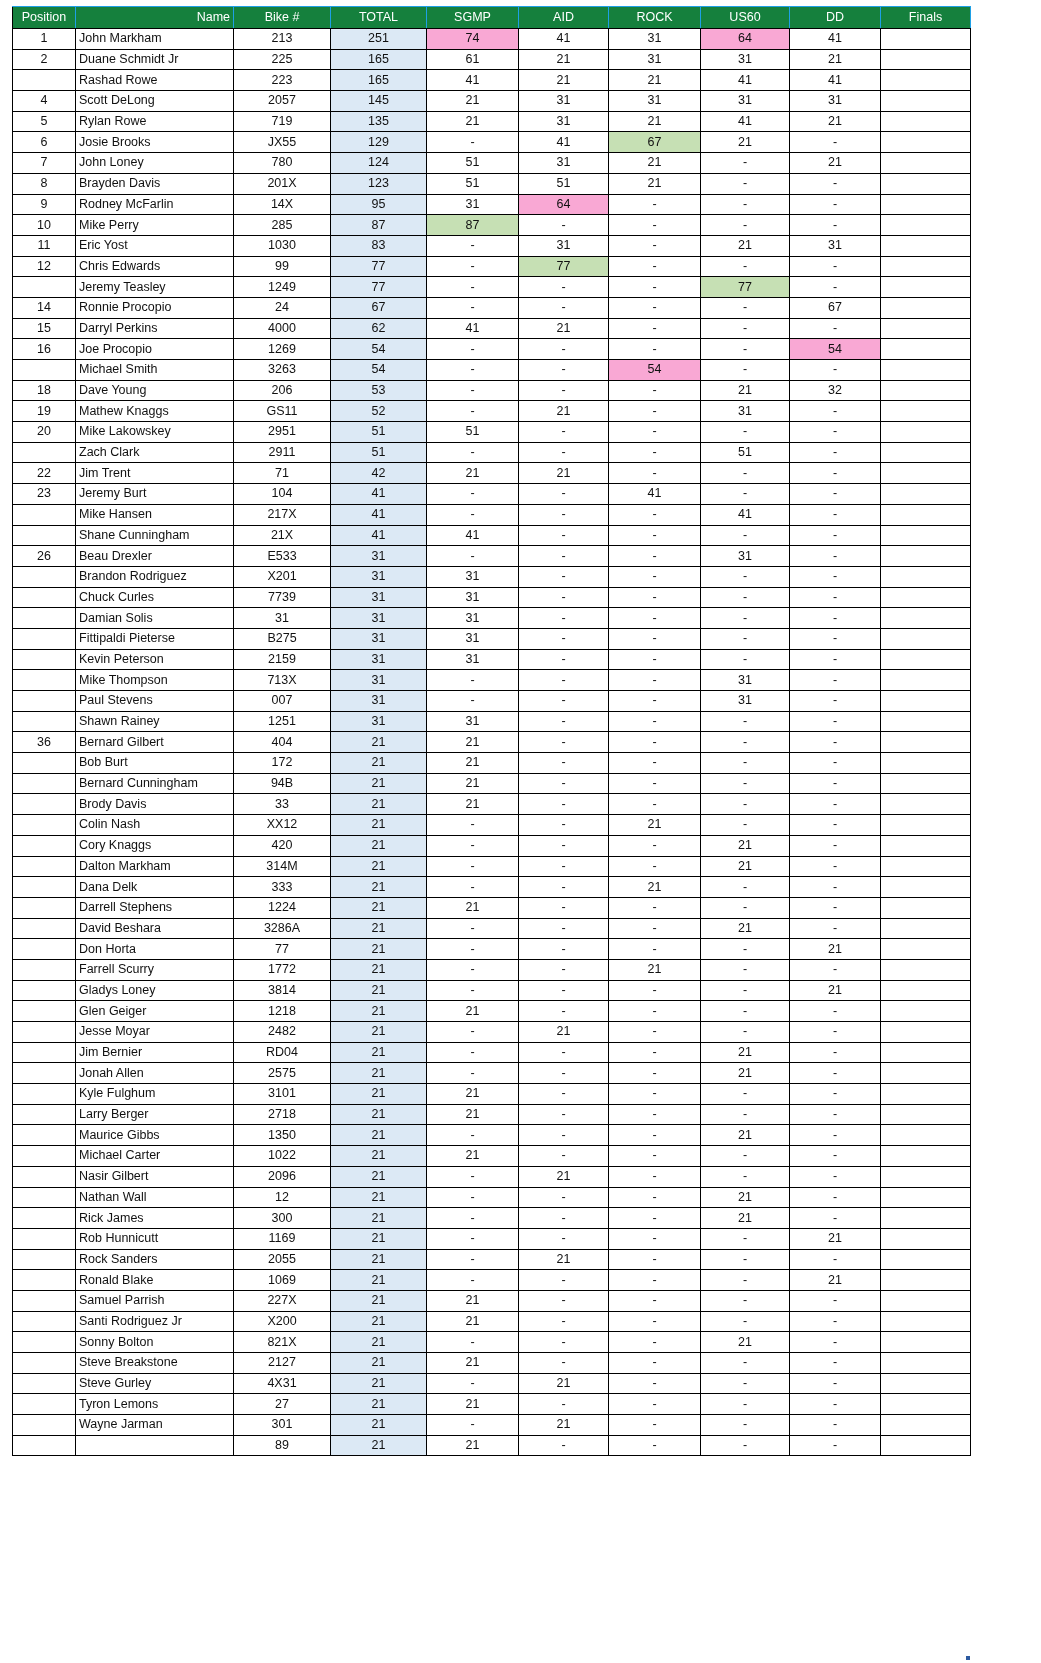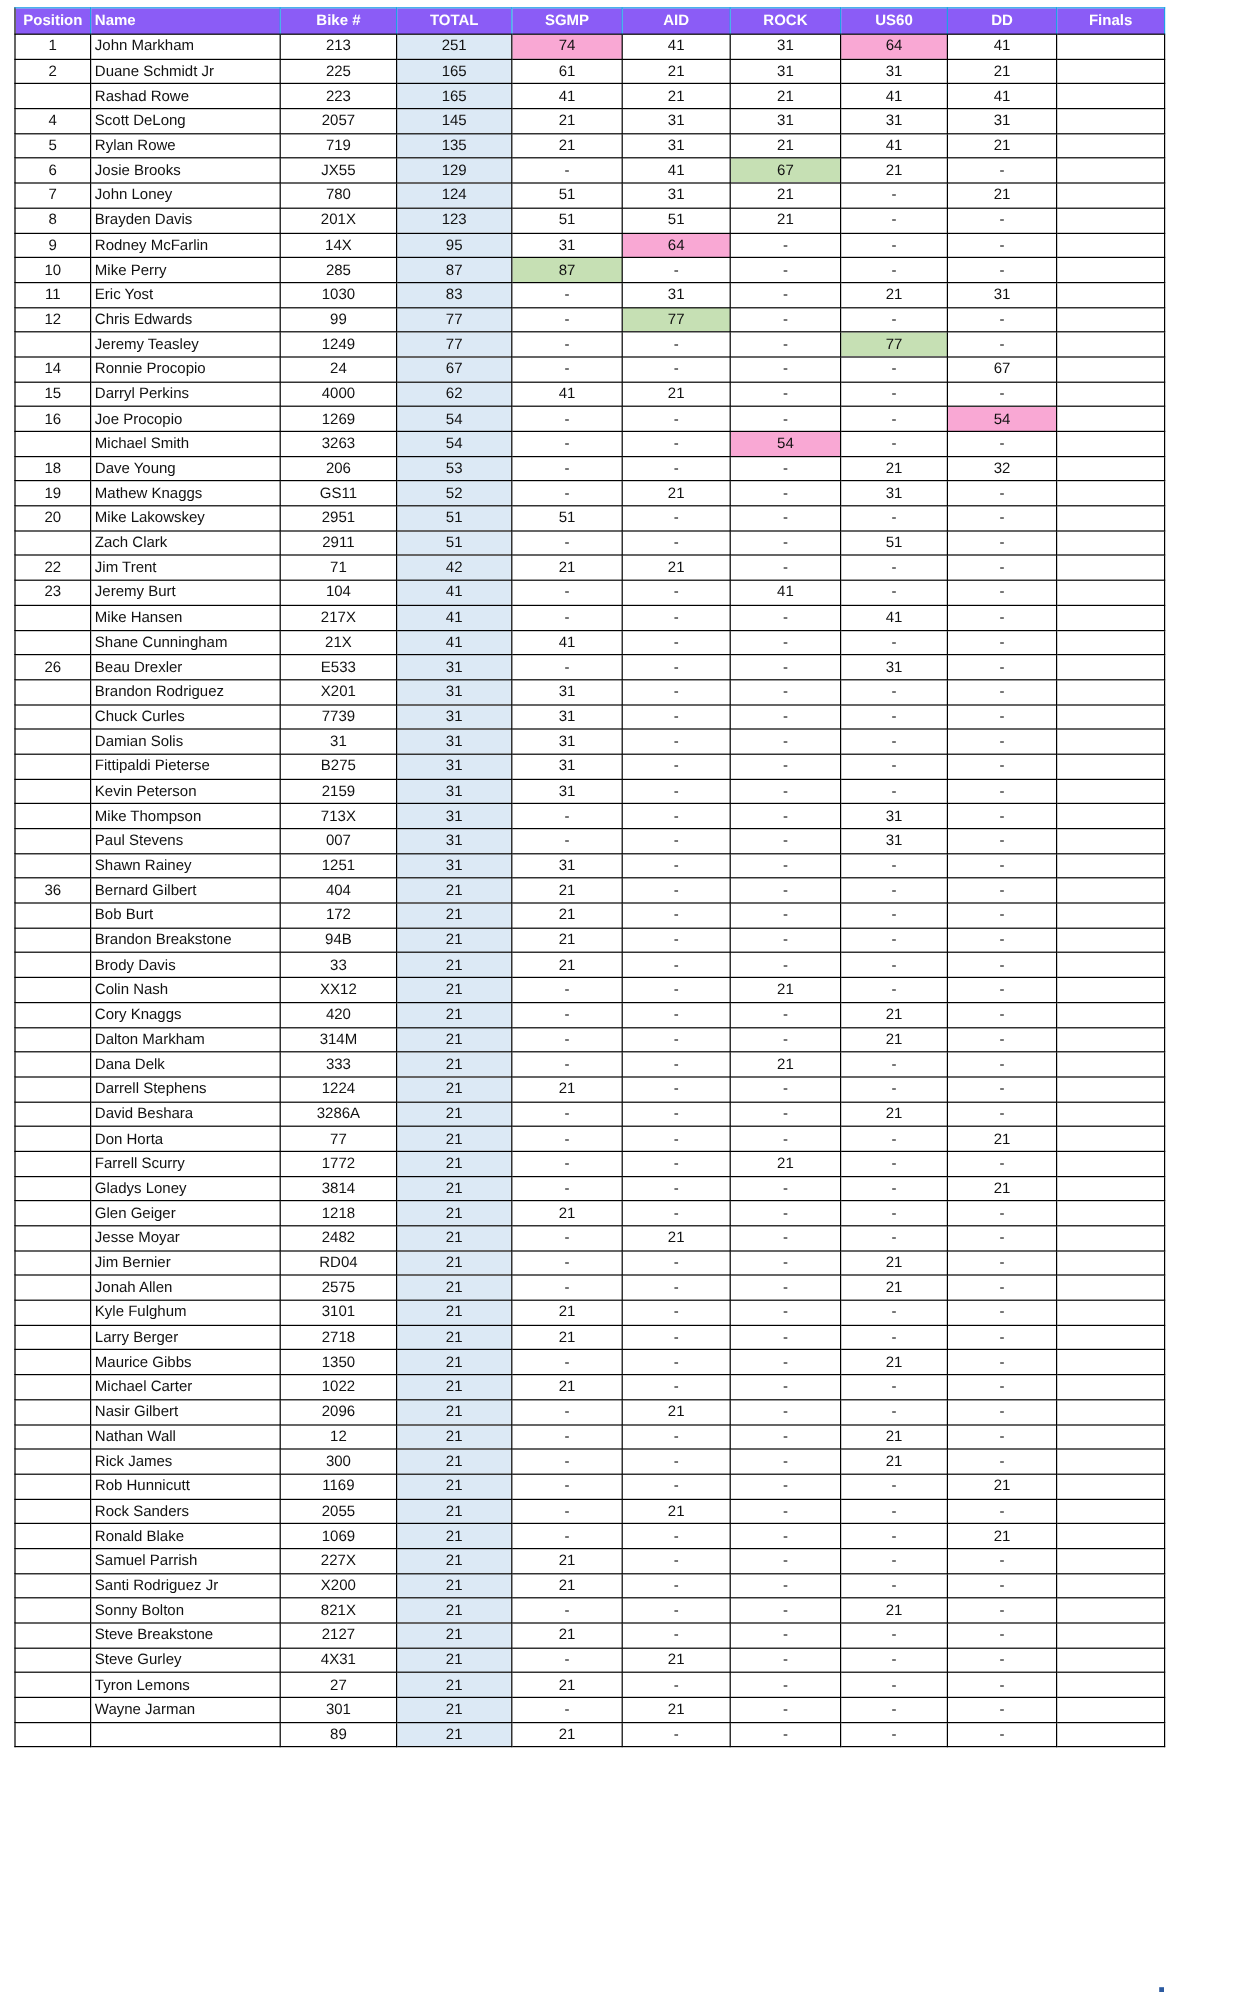--- a/index.html
+++ b/index.html
@@ -3,23 +3,23 @@
 <meta charset="utf-8">
 <style>
   html, body { margin:0; padding:0; background:#ffffff; }
   body { width:1041px; height:1663px; position:relative; overflow:hidden;
          font-family:"Liberation Sans", "DejaVu Sans", sans-serif; }
   table.standings { position:absolute; left:12px; top:6px; border-collapse:collapse;
                     table-layout:fixed; width:958px; }
   table.standings th, table.standings td { border:1px solid #000; padding:0 3px;
         height:19.7px; font-size:12.5px; line-height:19px; color:#111;
         white-space:nowrap; overflow:hidden; text-align:center; }
-  table.standings th { background:#8b5cf6; color:#ffffff; font-weight:bold; height:21px;
+  table.standings th { background:#15803d; color:#ffffff; font-weight:normal; height:21px;
         border-color:#1ea0e6 #1ea0e6 #000 #000; }
-  table.standings th.name-h { text-align:left; }
+  table.standings th.name-h { text-align:right; }
   table.standings td.name { text-align:left; }
   table.standings td.total { background:#dce9f5; }
   td.hl-gray { background:#f9a8d4; }
   td.hl-green { background:#c6e0b4; }
   .resize-grip { position:absolute; left:966px; top:1656px; width:4px; height:4px; background:#2c5aa0; }
 </style>
 </head>
 <body>
 
 <table class="standings">
@@ -477,21 +477,21 @@
         <td class="total">21</td>
         <td>21</td>
         <td>-</td>
         <td>-</td>
         <td>-</td>
         <td>-</td>
         <td></td>
       </tr>
       <tr>
         <td></td>
-        <td class="name">Brandon Breakstone</td>
+        <td class="name">Bernard Cunningham</td>
         <td>94B</td>
         <td class="total">21</td>
         <td>21</td>
         <td>-</td>
         <td>-</td>
         <td>-</td>
         <td>-</td>
         <td></td>
       </tr>
       <tr>

